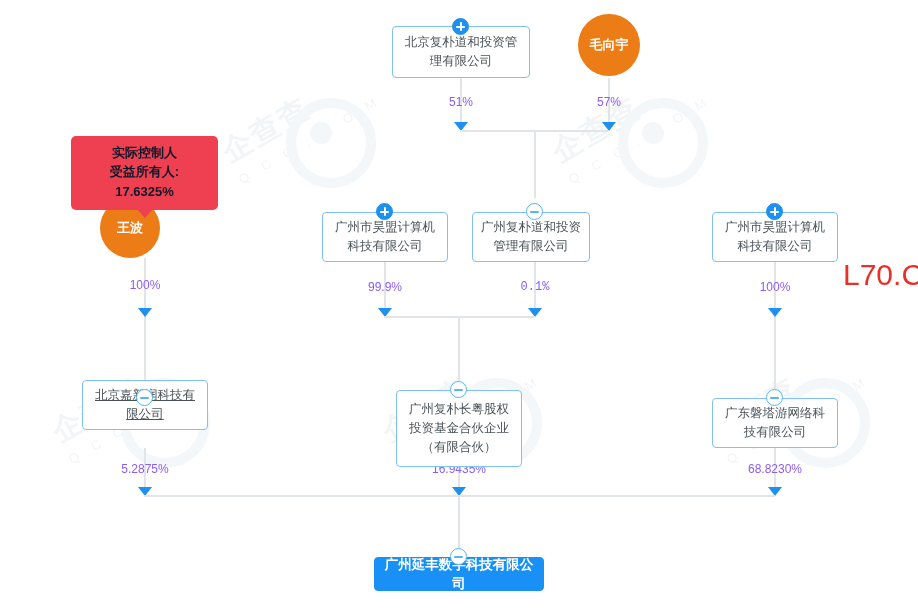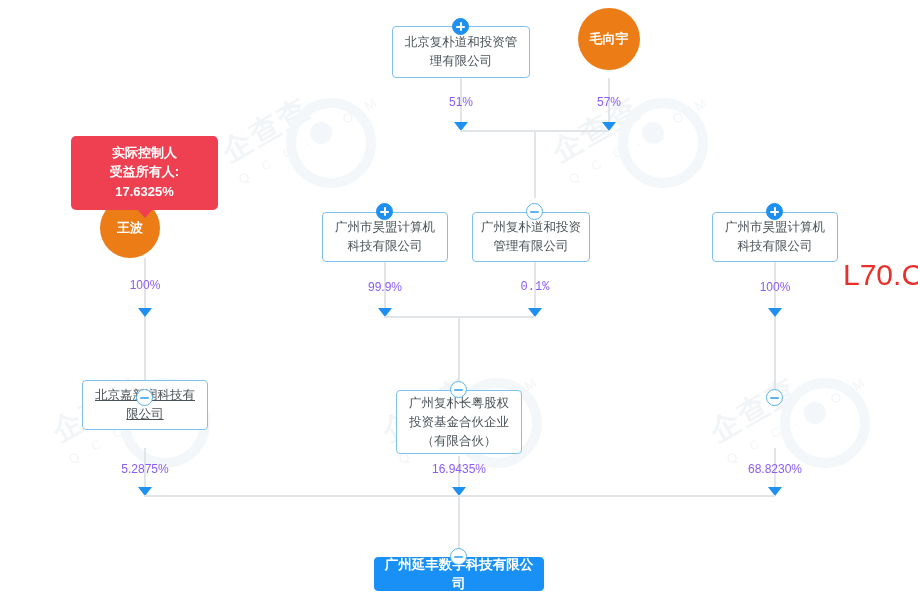--- a/index.html
+++ b/index.html
@@ -152,21 +152,21 @@
     border-radius: 1px;
   }
   .toggle.plus .bar-h, .toggle.plus .bar-v { background: #ffffff; }
   .toggle.minus .bar-h { background: #5bb3ef; }
 
   
   .badge {
     position: absolute;
     background: #ee4050;
     border-radius: 5px;
-    color: #ffffff;
+    color: #0f172a;
     text-align: center;
     padding: 7px 10px 8px;
     box-sizing: border-box;
     font-weight: bold;
     z-index: 7;
   }
   .badge .l1 { font-size: 13px; line-height: 19px; }
   .badge .l2 { font-size: 13px; line-height: 20px; }
   .badge .tip {
     position: absolute;
@@ -250,21 +250,21 @@
   <div class="vline" style="left:458px; top:495px; height:58px;"></div>
 
   <div class="box" style="left:392px; top:26px; width:138px; height:52px;">
     <span>北京复朴道和投资管理有限公司</span>
   </div>
   <div class="toggle plus" style="left:452px; top:18px;">
     <span class="bar-h"></span>
       <span class="bar-v"></span>
   </div>
 
-  <div class="circle" style="left:578px; top:8px; width:62px; height:62px;">
+  <div class="circle" style="left:578px; top:14px; width:62px; height:62px;">
     <span>毛向宇</span>
   </div>
 
   <div class="badge" style="left:71px; top:136px; width:147px;">
     <div class="l1">实际控制人</div>
     <div class="l2">受益所有人: 17.6325%</div>
     <span class="tip"></span>
   </div>
 
   <div class="circle" style="left:100px; top:198px; width:60px; height:60px;">
@@ -294,27 +294,30 @@
       <span class="bar-v"></span>
   </div>
 
   <div class="box" style="left:82px; top:380px; width:126px; height:50px;text-decoration:underline;">
     <span>北京嘉新润科技有限公司</span>
   </div>
   <div class="toggle minus" style="left:136px; top:389px;">
     <span class="bar-h"></span>
   </div>
 
-  <div class="box" style="left:396px; top:390px; width:126px; height:64px;">
+  <div class="box" style="left:396px; top:390px; width:126px; height:77px;">
     <span>广州复朴长粤股权投资基金合伙企业（有限合伙）</span>
   </div>
   <div class="toggle minus" style="left:450px; top:381px;">
     <span class="bar-h"></span>
   </div>
 
+  <div class="box" style="left:712px; top:398px; width:126px; height:50px;">
+    <span>广东磐塔游网络科技有限公司</span>
+  </div>
   <div class="toggle minus" style="left:766px; top:389px;">
     <span class="bar-h"></span>
   </div>
 
   <div class="box solid" style="left:374px; top:557px; width:170px; height:34px;">
     <span>广州延丰数字科技有限公司</span>
   </div>
   <div class="toggle minus" style="left:450px; top:548px;">
     <span class="bar-h"></span>
   </div>

